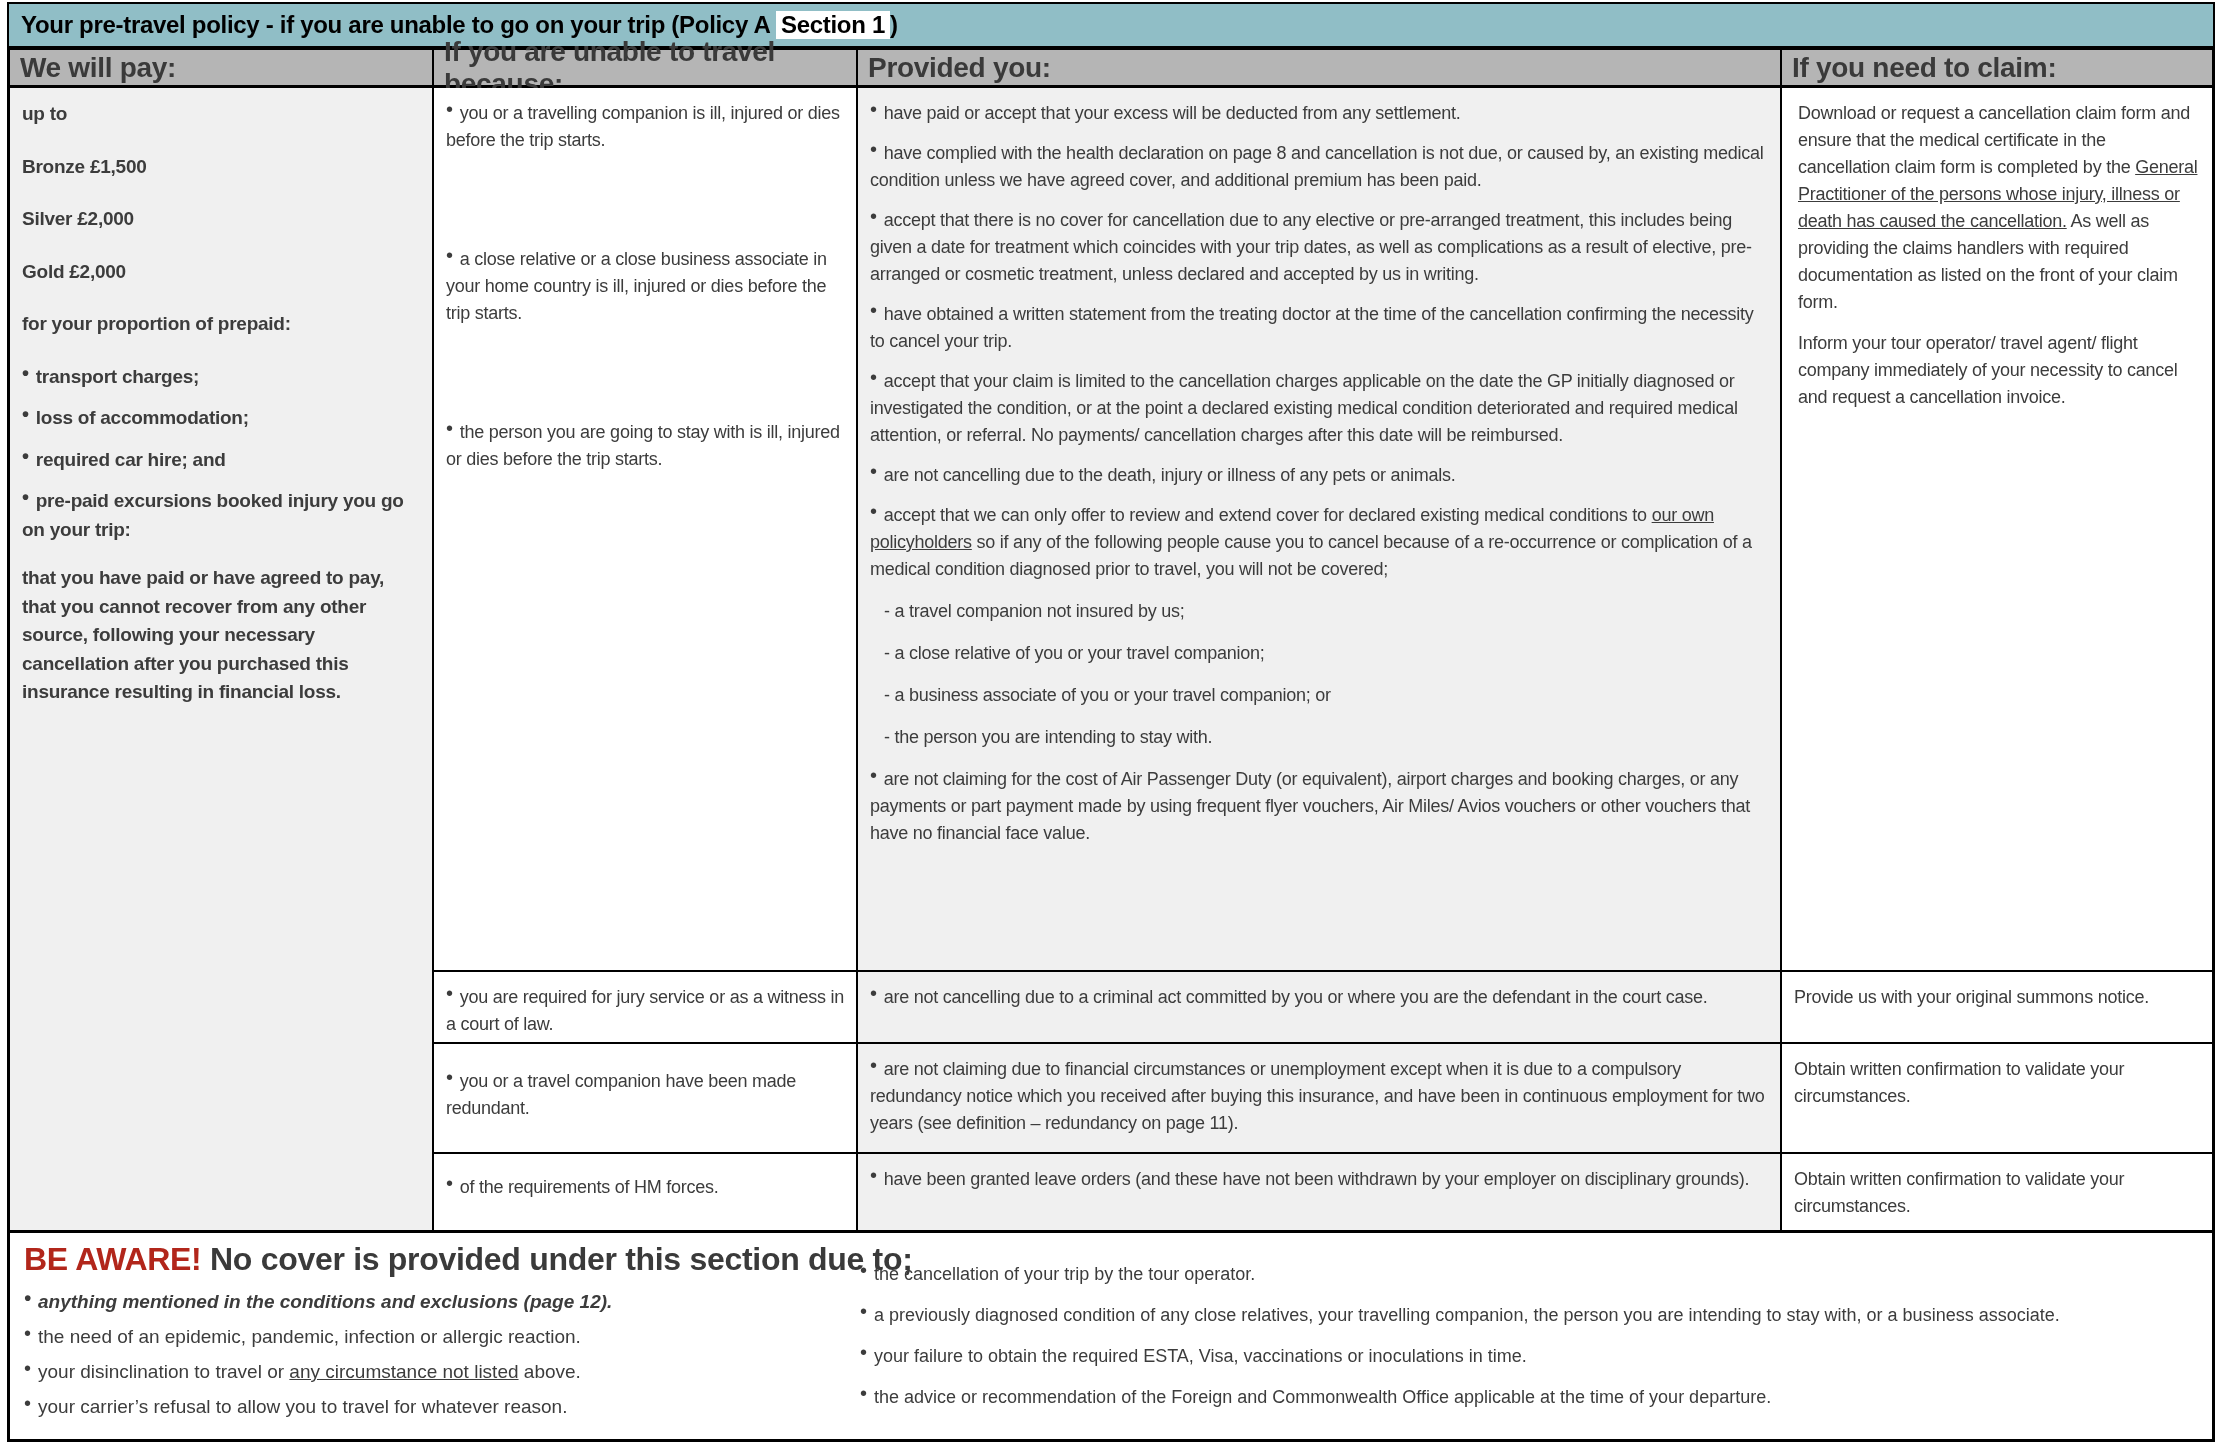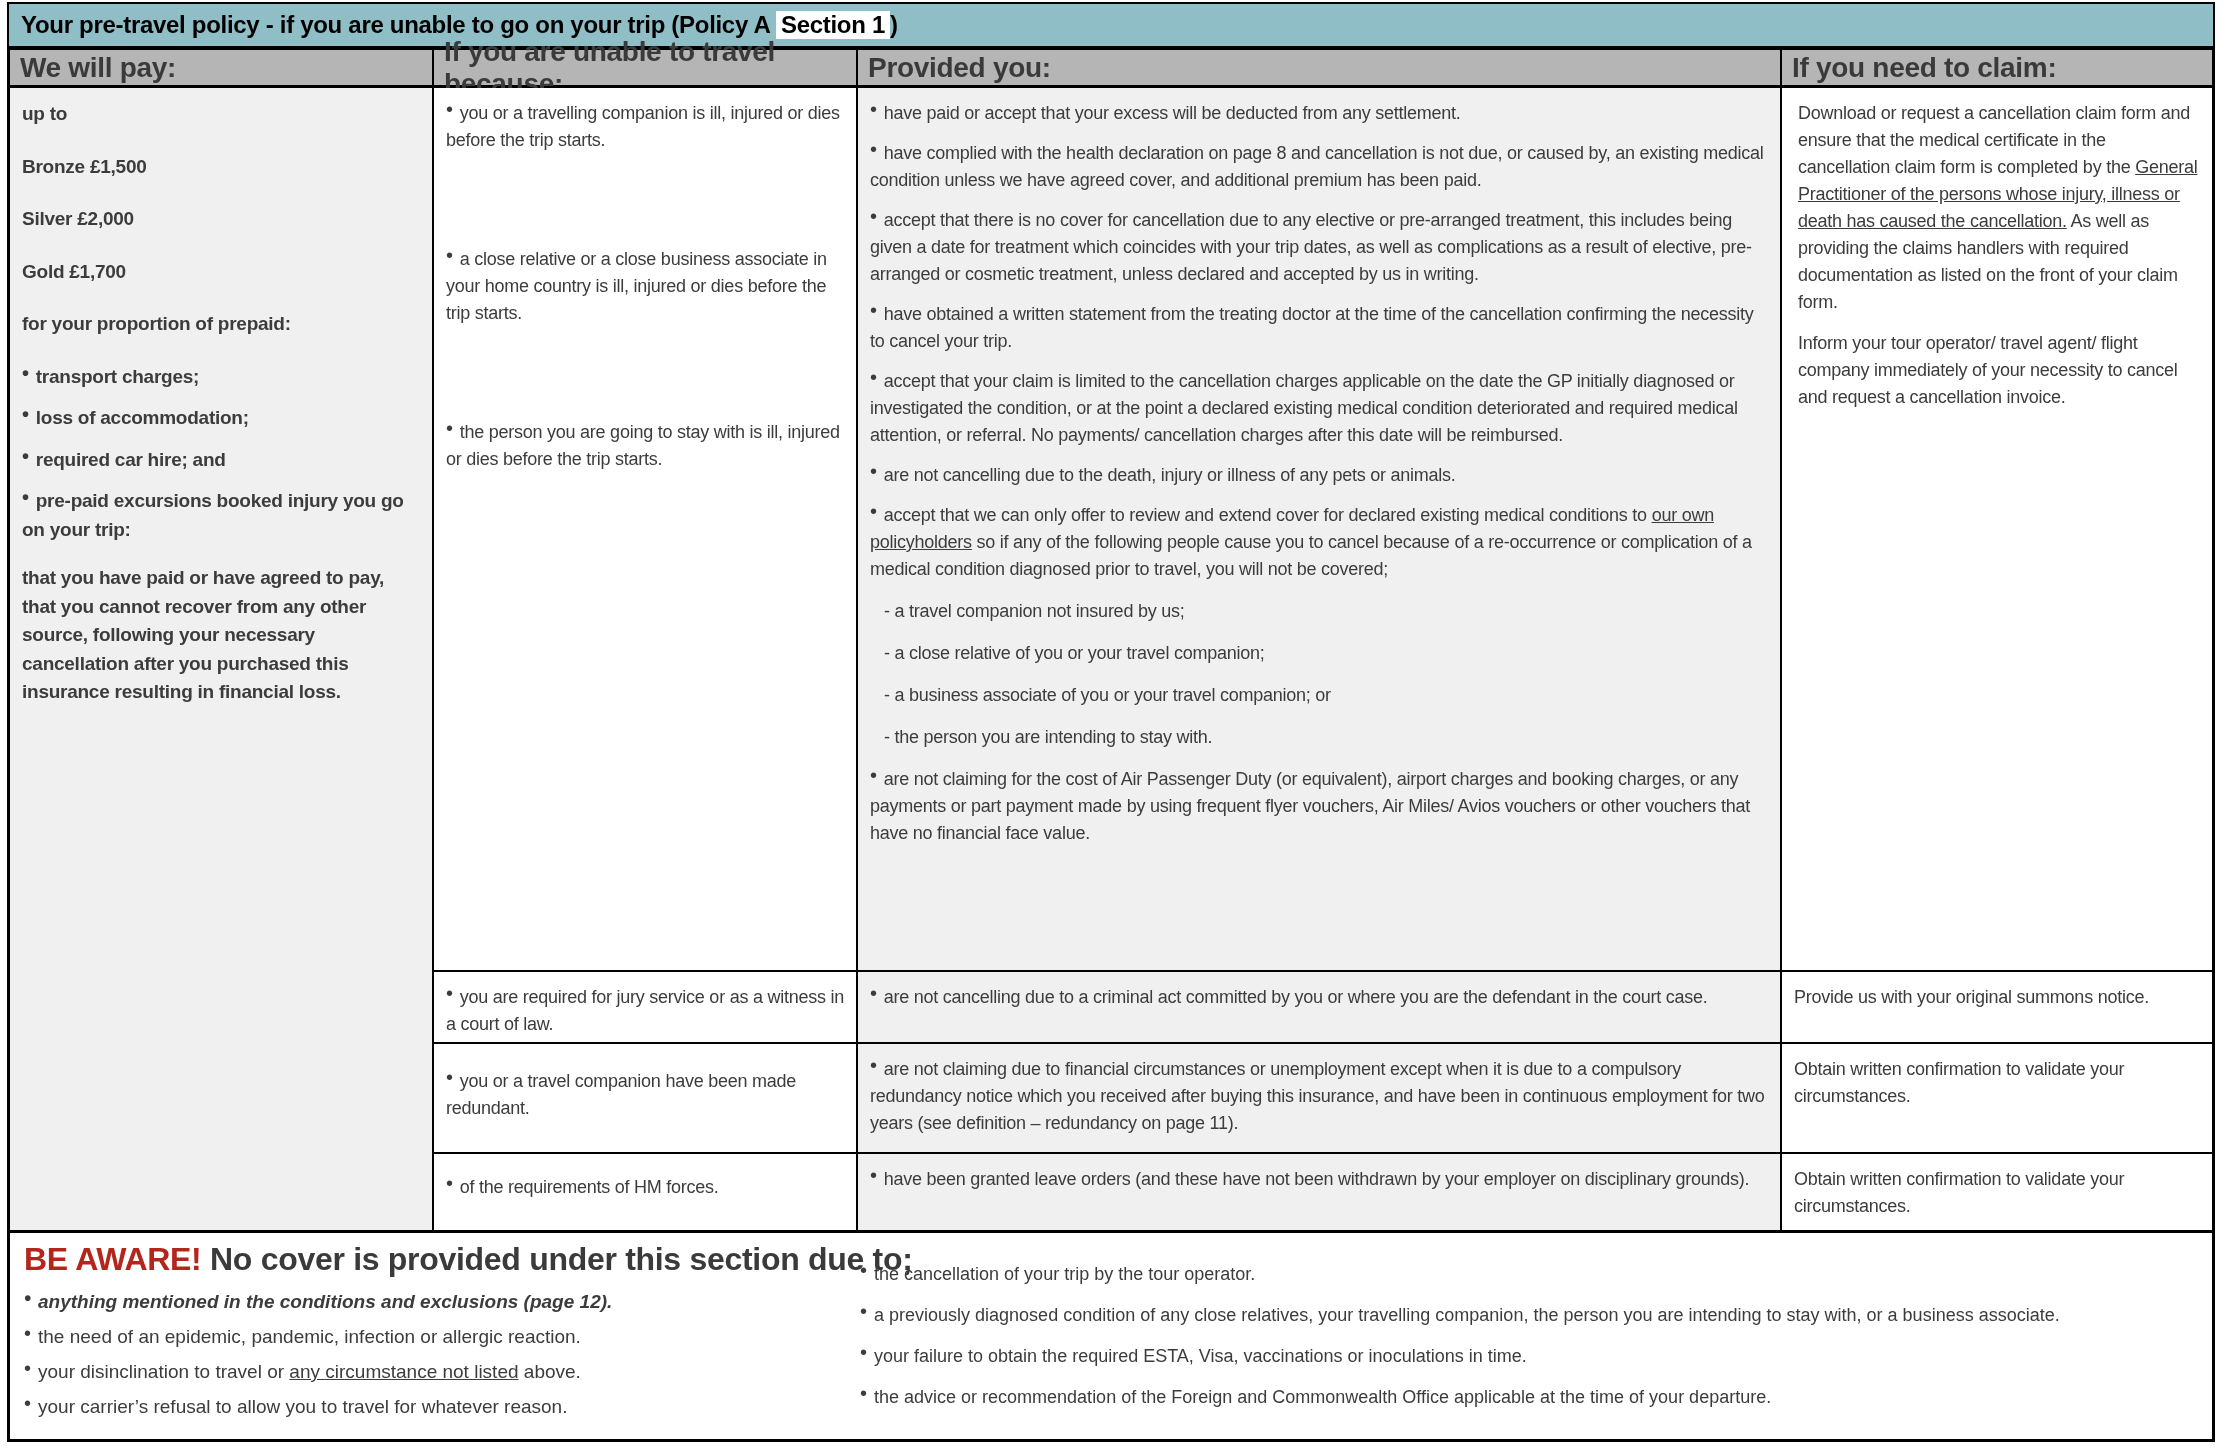--- a/index.html
+++ b/index.html
@@ -74,21 +74,21 @@
 
     <div class="h" style="grid-column:1">We will pay:</div>
     <div class="h" style="grid-column:2">If you are unable to travel because:</div>
     <div class="h" style="grid-column:3">Provided you:</div>
     <div class="h noR" style="grid-column:4">If you need to claim:</div>
 
     <div class="c pay">
       <div class="p">up to</div>
       <div class="p">Bronze £1,500</div>
       <div class="p">Silver £2,000</div>
-      <div class="p">Gold £1,700</div>
+      <div class="p">Gold £2,000</div>
       <div class="p">for your proportion of prepaid:</div>
       <div class="b"><span class="dot">•</span><span>transport charges;</span></div>
       <div class="b"><span class="dot">•</span><span>loss of accommodation;</span></div>
       <div class="b"><span class="dot">•</span><span>required car hire; and</span></div>
       <div class="b" style="margin-bottom:20px"><span class="dot">•</span><span>pre-paid excursions booked injury you go on your trip:</span></div>
       <div class="p">that you have paid or have agreed to pay, that you cannot recover from any other source, following your necessary cancellation after you purchased this insurance resulting in financial loss.</div>
     </div>
 
     <div class="c because r2">
       <div class="b"><span class="dot">•</span><span>you or a travelling companion is ill, injured or dies before the trip starts.</span></div>

